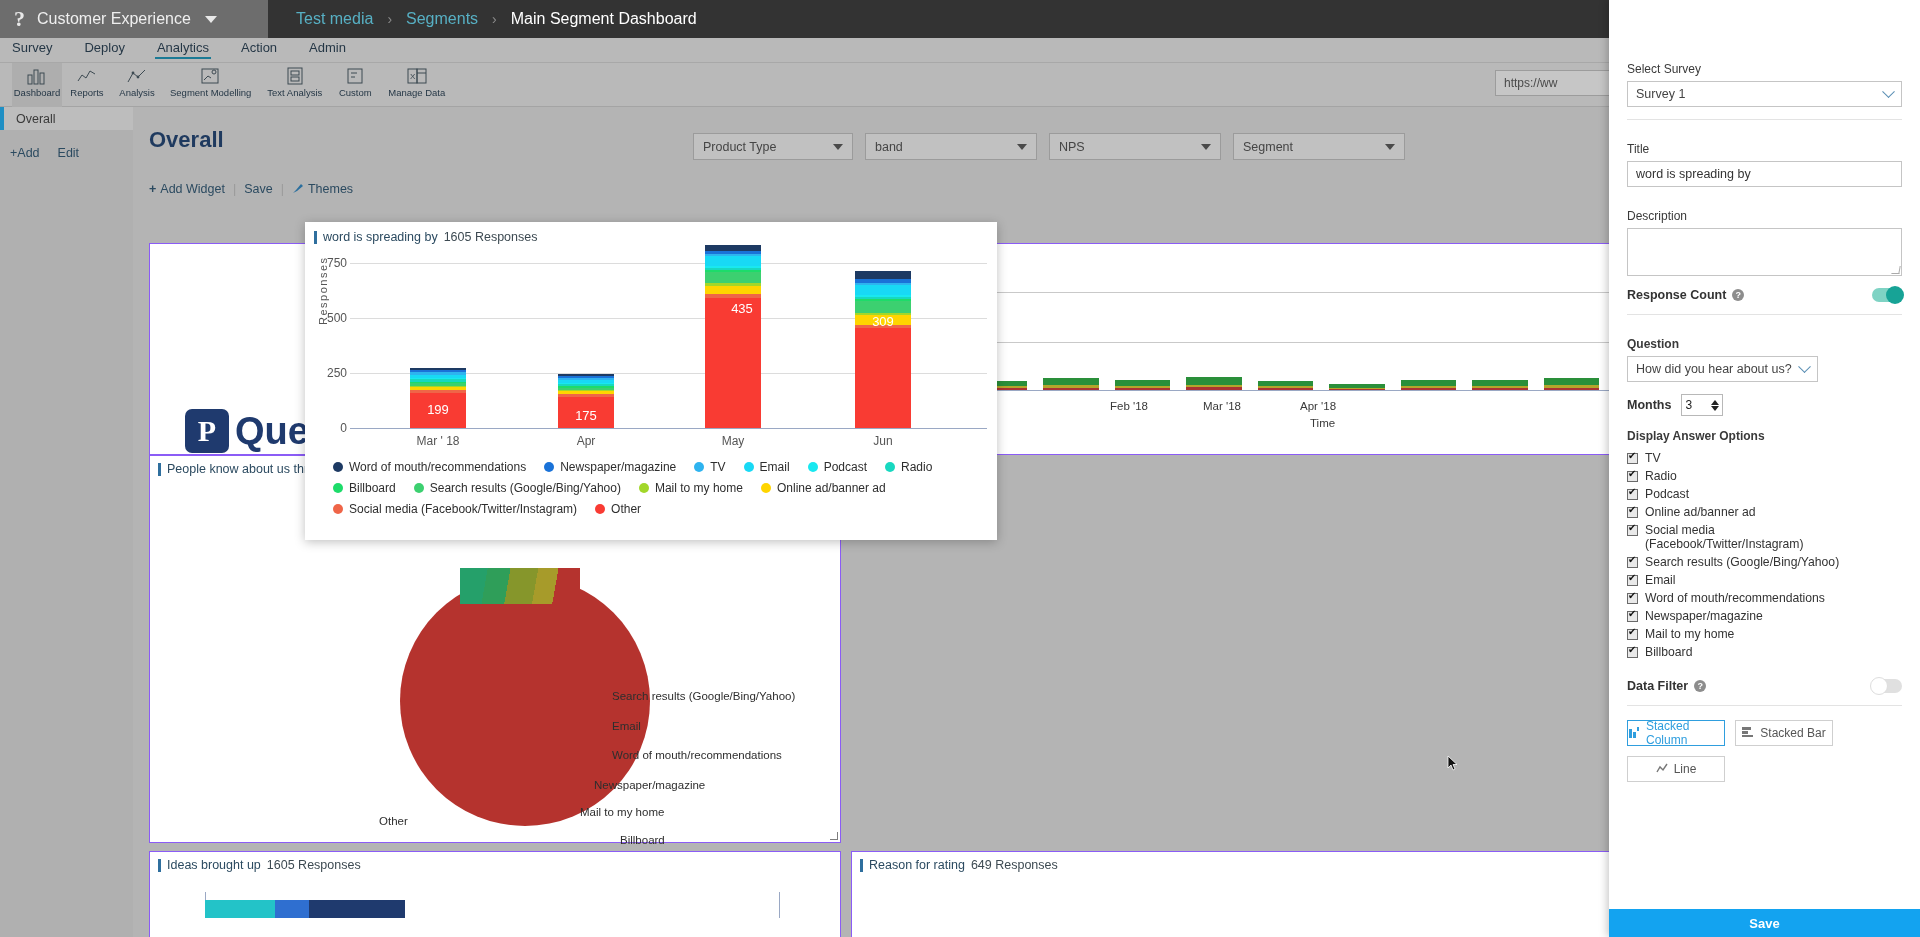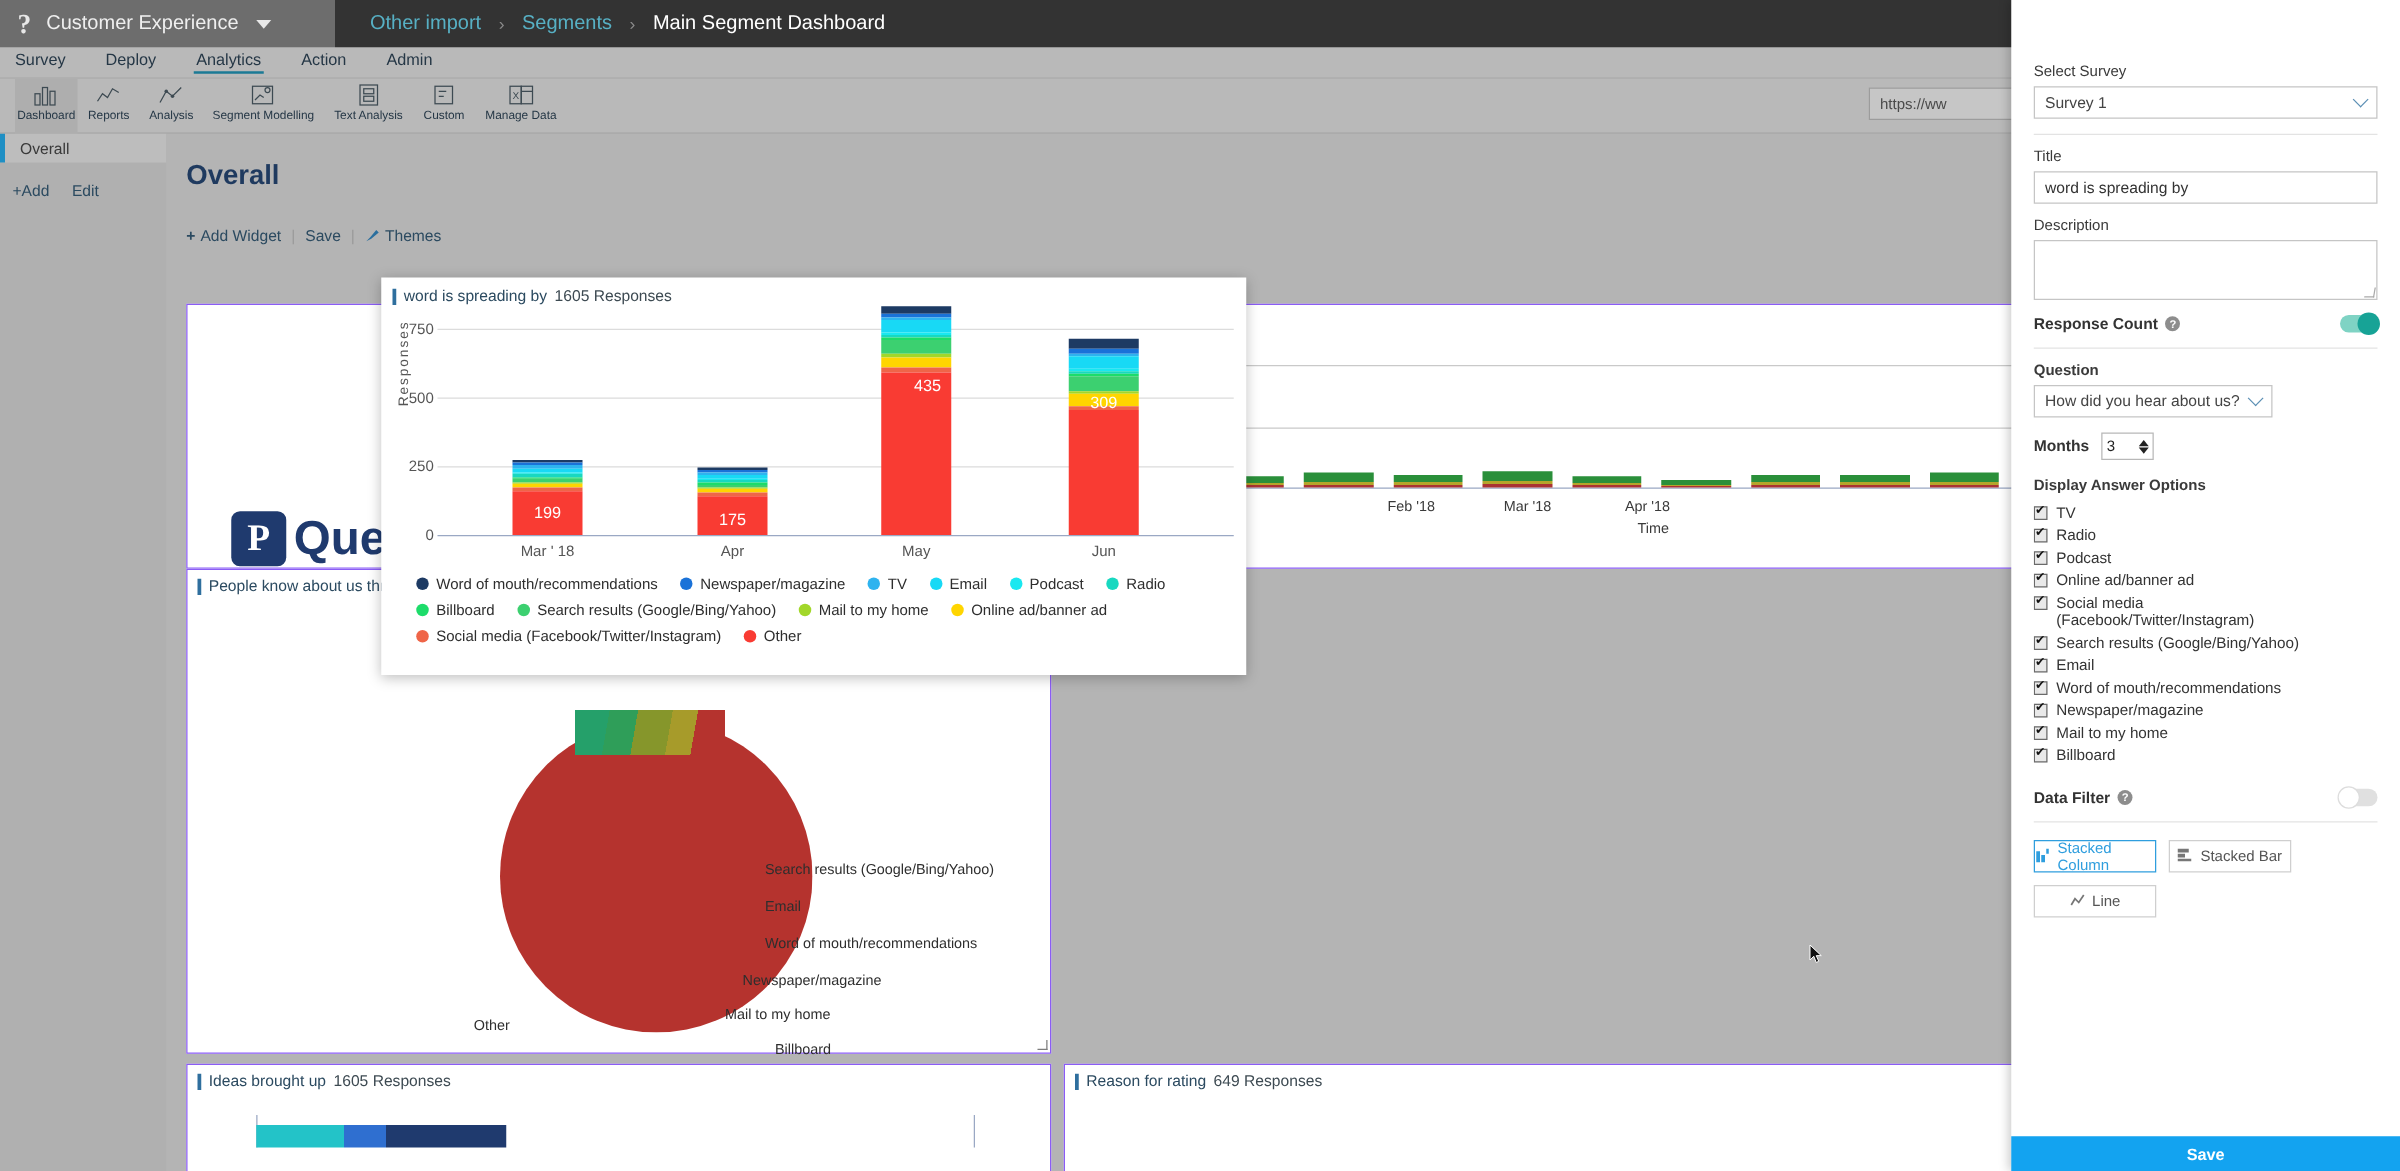--- a/index.html
+++ b/index.html
@@ -89,21 +89,21 @@
   .legend { position:absolute; left:28px; top:238px; width:650px; display:flex; flex-wrap:wrap; row-gap:7px; }
   .lg { display:flex; align-items:center; gap:6px; margin-right:18px; font-size:12px; color:#2e2e2e; }
   .dot { width:10px; height:10px; border-radius:50%; display:inline-block; }
 
   
   .panel { position:absolute; right:0; top:0; width:311px; height:937px; background:#ffffff; box-shadow:-2px 0 8px rgba(0,0,0,.22); }
   .panel-head { height:40px; background:#f5f5f5; display:flex; align-items:center; justify-content:center; position:relative; }
   .panel-head h2 { font-size:17px; color:#1f3a5f; font-weight:bold; }
   .panel-close { position:absolute; right:14px; top:11px; width:18px; height:18px; border:1.6px solid #2f6f9e; border-radius:50%; color:#2f6f9e; font-size:12px; display:flex; align-items:center; justify-content:center; line-height:1; }
   .panel-body { position:absolute; left:0; top:40px; width:311px; height:857px; padding:0 18px; }
-  .fld-label { font-size:12px; color:#3a3a3a; margin-top:10px; margin-bottom:5px; }
+  .fld-label { font-size:12px; color:#3a3a3a; margin-top:22px; margin-bottom:5px; }
   .fld-label.bold { font-weight:bold; }
   .select { height:26px; border:1px solid #c5c5c5; display:flex; align-items:center; justify-content:space-between; padding:0 8px; font-size:12.5px; color:#444; }
   .chev { width:9px; height:9px; border-right:1.6px solid #5b8fb4; border-bottom:1.6px solid #5b8fb4; transform:rotate(45deg) translate(-2px,-2px); }
   .txtin { height:26px; border:1px solid #c5c5c5; display:flex; align-items:center; padding:0 8px; font-size:12.5px; color:#333; }
   .txtarea { height:48px; border:1px solid #c5c5c5; position:relative; }
   .rs-grip { position:absolute; right:1px; bottom:1px; width:8px; height:8px; border-right:1px solid #aaa; border-bottom:1px solid #aaa; transform:skewX(-10deg); }
   .hr { height:1px; background:#e3e3e3; margin-top:12px; }
   .row-tog { display:flex; align-items:center; justify-content:space-between; margin-top:12px; }
   .row-lbl { display:flex; align-items:center; gap:6px; font-size:12.5px; color:#333; font-weight:bold; }
   .qmark { width:12px; height:12px; border-radius:50%; background:#8d8d8d; color:#fff; font-size:9px; display:flex; align-items:center; justify-content:center; line-height:1; }
@@ -135,21 +135,21 @@
 </head>
 <body>
 
 <div class="topbar">
   <div class="brand-block">
     <span class="brand-logo">?</span>
     <span class="brand-name">Customer Experience</span>
     <span class="brand-caret"></span>
   </div>
   <div class="breadcrumbs">
-    <span class="crumb">Other import</span>
+    <span class="crumb">Test media</span>
     <span class="crumb-sep">›</span>
     <span class="crumb">Segments</span>
     <span class="crumb-sep">›</span>
     <span class="crumb current">Main Segment Dashboard</span>
   </div>
 </div>
 
 <div class="menubar">
   <span class="menu-item">Survey</span>
   <span class="menu-item">Deploy</span>
@@ -235,20 +235,38 @@
   <div class="side-tab">Overall</div>
   <div class="side-actions">
     <span class="side-action">+Add</span>
     <span class="side-action">Edit</span>
   </div>
 </div>
 
 <div class="main">
   <div class="page-title">Overall</div>
 
+  <div class="filters">
+    <div class="filter-sel">
+      <span>Product Type</span>
+      <span class="caret-dn"></span>
+    </div>
+    <div class="filter-sel" style="width:172px">
+      <span>band</span>
+      <span class="caret-dn"></span>
+    </div>
+    <div class="filter-sel" style="width:172px">
+      <span>NPS</span>
+      <span class="caret-dn"></span>
+    </div>
+    <div class="filter-sel" style="width:172px">
+      <span>Segment</span>
+      <span class="caret-dn"></span>
+    </div>
+  </div>
 
   <div class="toolbar">
     <span class="tb-btn">
       <span style="font-weight:bold">+</span>
       <span>Add Widget</span>
     </span>
     <span class="tb-sep">|</span>
     <span>Save</span>
     <span class="tb-sep">|</span>
     <span class="tb-btn">

